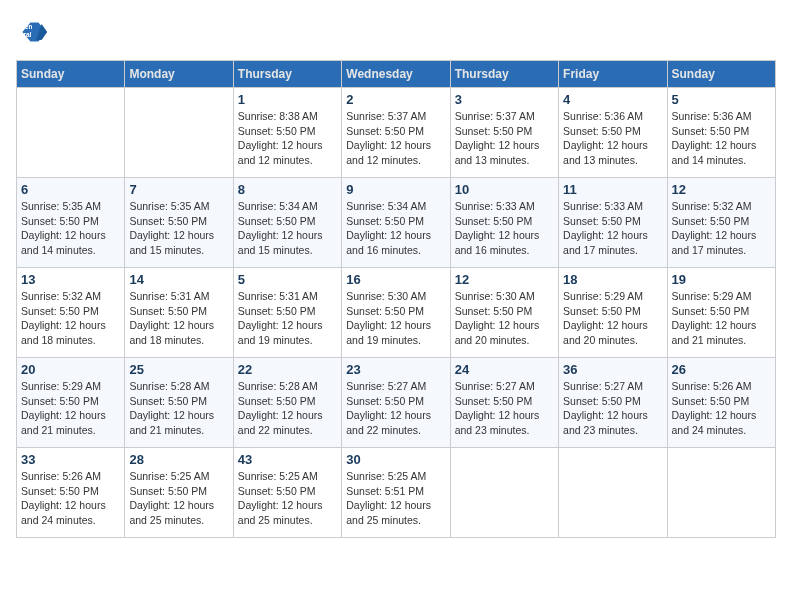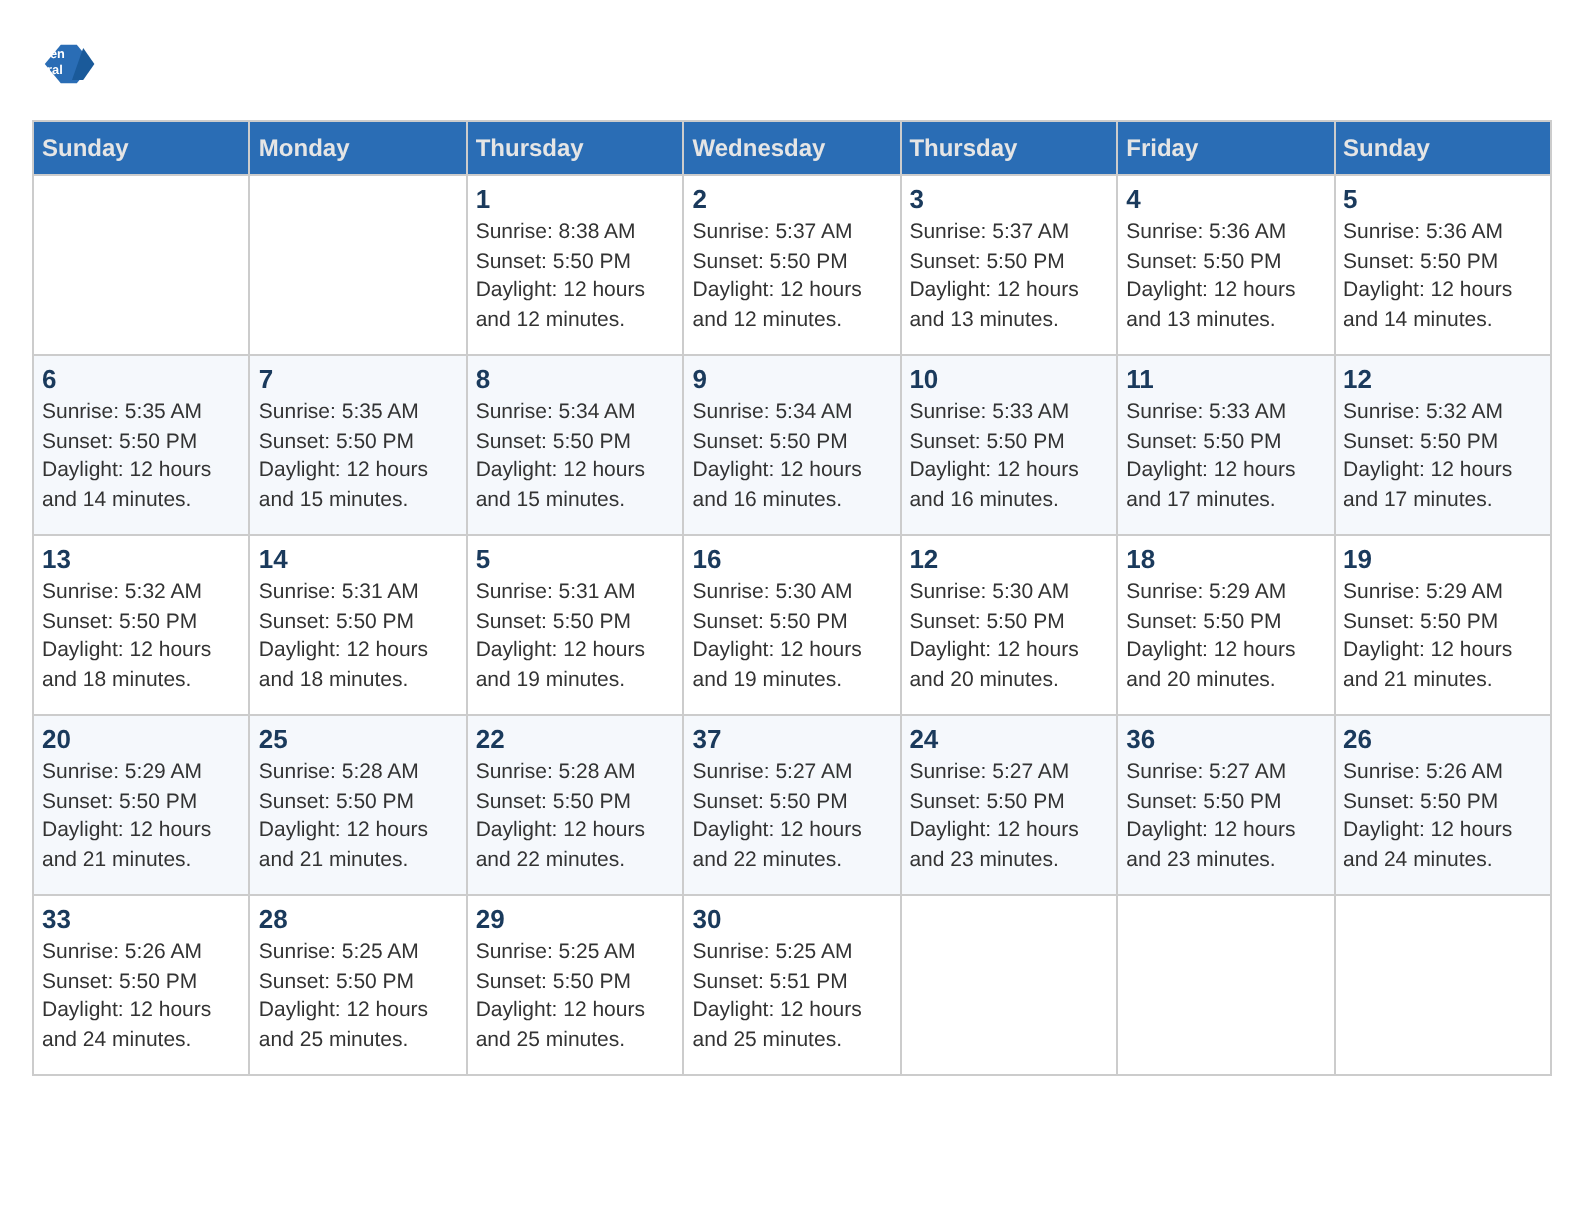--- a/index.html
+++ b/index.html
@@ -304,21 +304,21 @@
       </td>
         <td>
         <span class="day-number">22</span>
         <div class="day-info">
           <div>Sunrise: 5:28 AM</div>
           <div>Sunset: 5:50 PM</div>
           <div>Daylight: 12 hours and 22 minutes.</div>
         </div>
       </td>
         <td>
-        <span class="day-number">37</span>
+        <span class="day-number">23</span>
         <div class="day-info">
           <div>Sunrise: 5:27 AM</div>
           <div>Sunset: 5:50 PM</div>
           <div>Daylight: 12 hours and 22 minutes.</div>
         </div>
       </td>
         <td>
         <span class="day-number">24</span>
         <div class="day-info">
           <div>Sunrise: 5:27 AM</div>
@@ -354,21 +354,21 @@
       </td>
         <td>
         <span class="day-number">28</span>
         <div class="day-info">
           <div>Sunrise: 5:25 AM</div>
           <div>Sunset: 5:50 PM</div>
           <div>Daylight: 12 hours and 25 minutes.</div>
         </div>
       </td>
         <td>
-        <span class="day-number">29</span>
+        <span class="day-number">43</span>
         <div class="day-info">
           <div>Sunrise: 5:25 AM</div>
           <div>Sunset: 5:50 PM</div>
           <div>Daylight: 12 hours and 25 minutes.</div>
         </div>
       </td>
         <td>
         <span class="day-number">30</span>
         <div class="day-info">
           <div>Sunrise: 5:25 AM</div>

